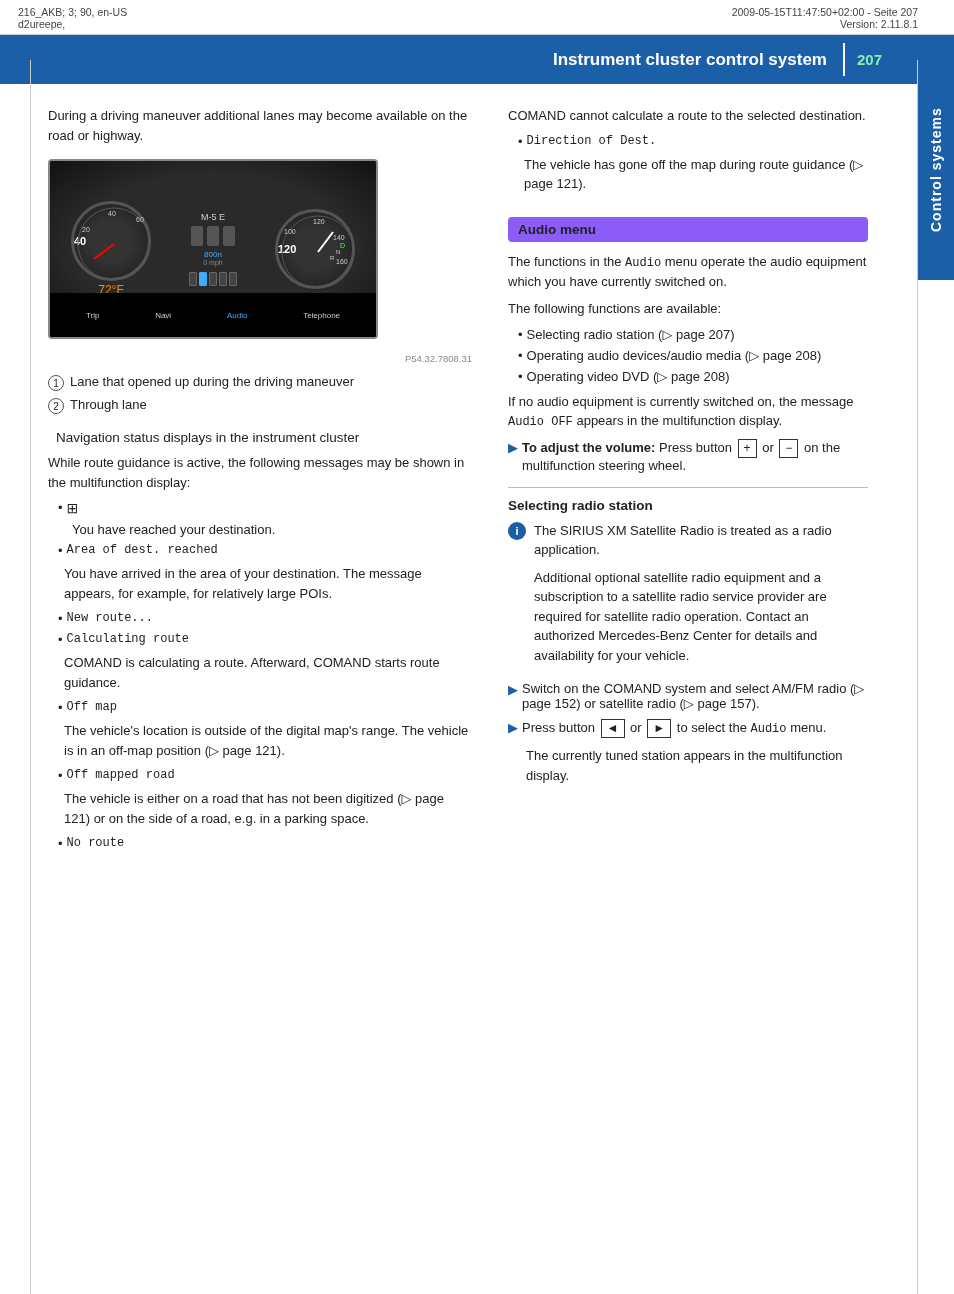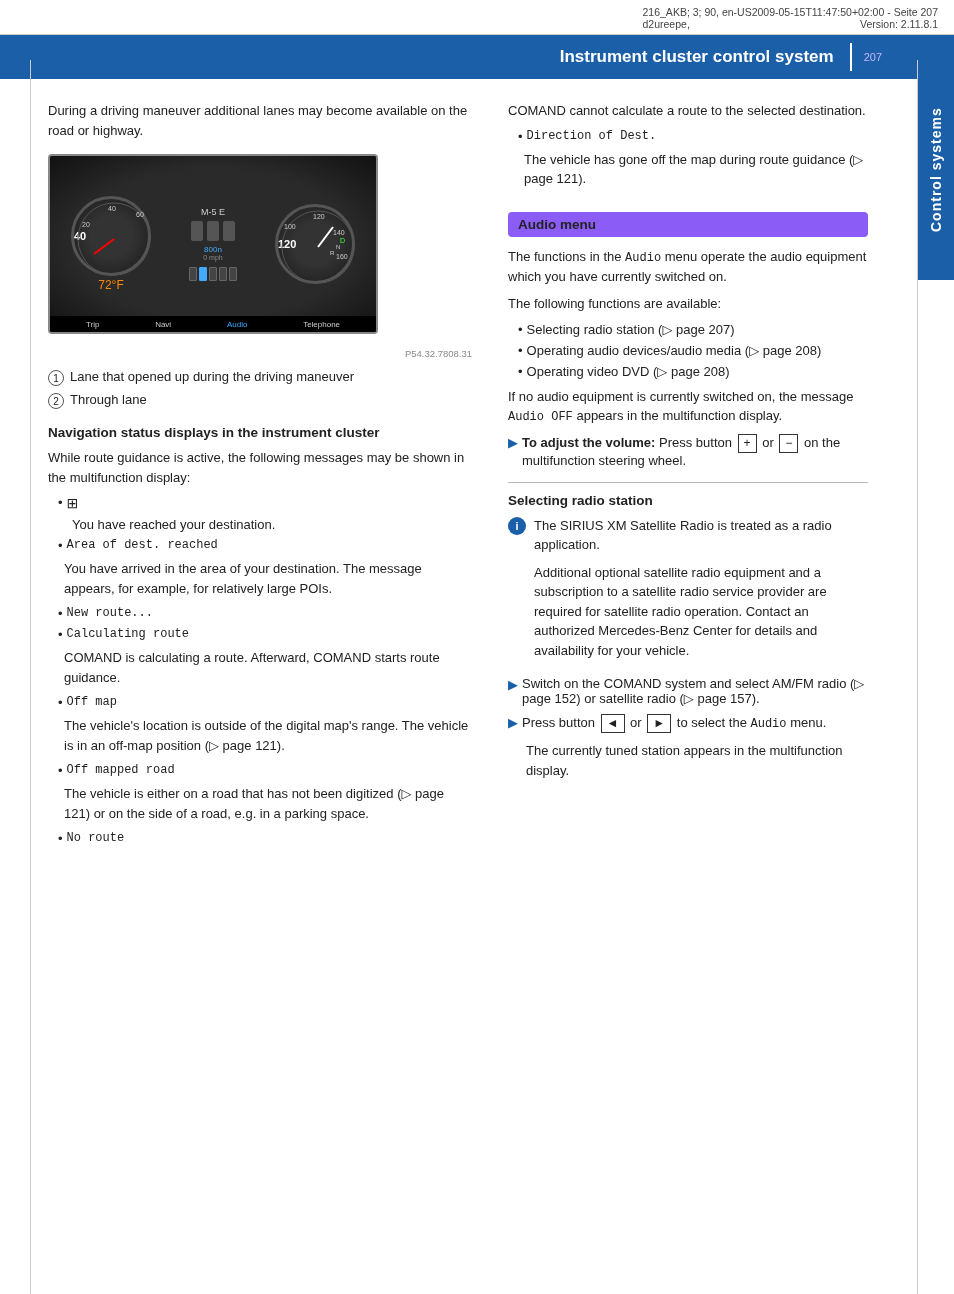--- a/index.html
+++ b/index.html
@@ -9,44 +9,44 @@
       color: #222;
       background: #fff;
       width: 954px;
       min-height: 1294px;
       position: relative;
     }
 
     
     .header-meta {
       display: flex;
-      justify-content: flex-end;
-      padding: 6px 16px 4px 18px;
+      justify-content: space-between;
+      padding: 6px 36px 4px 18px;
       font-size: 10.5px;
       color: #444;
       border-bottom: 1px solid #ccc;
     }
 
     
     .title-bar {
       background: #1a5fa8;
       color: #fff;
       display: flex;
       justify-content: flex-end;
       align-items: center;
       padding: 8px 60px 8px 0;
       font-size: 17px;
       font-weight: bold;
       position: relative;
     }
     .page-number-box {
       background: #1a5fa8;
-      color: #c4b5fd;
-      font-size: 11px;
-      font-weight: normal;
+      color: #86efac;
+      font-size: 15px;
+      font-weight: bold;
       padding: 8px 12px;
       margin-left: 16px;
       border-left: 2px solid #fff;
     }
 
     
     .side-tab {
       position: absolute;
       right: 0;
       top: 60px;
@@ -131,21 +131,21 @@
     .middle-display {
       width: 80px;
       text-align: center;
     }
     .nav-bar {
       position: absolute;
       bottom: 0;
       left: 0;
       right: 0;
       background: #000;
-      height: 16px;
+      height: 44px;
       display: flex;
       align-items: center;
       justify-content: space-around;
       padding: 0 8px;
     }
     .nav-bar-item {
       color: #ccc;
       font-size: 8px;
     }
     .nav-bar-item.active {
@@ -173,22 +173,22 @@
       height: 16px;
       border-radius: 50%;
       border: 1px solid #555;
       font-size: 10px;
       flex-shrink: 0;
       margin-top: 1px;
     }
 
     h3 {
       font-size: 13.5px;
-      font-weight: bold;
-      margin: 16px 0 8px 0;
+      font-weight: normal;
+      margin: 16px 0 8px 8px;
     }
 
     p {
       font-size: 13px;
       line-height: 1.5;
       margin-bottom: 8px;
     }
 
     .bullet-item {
       margin: 6px 0 6px 10px;

